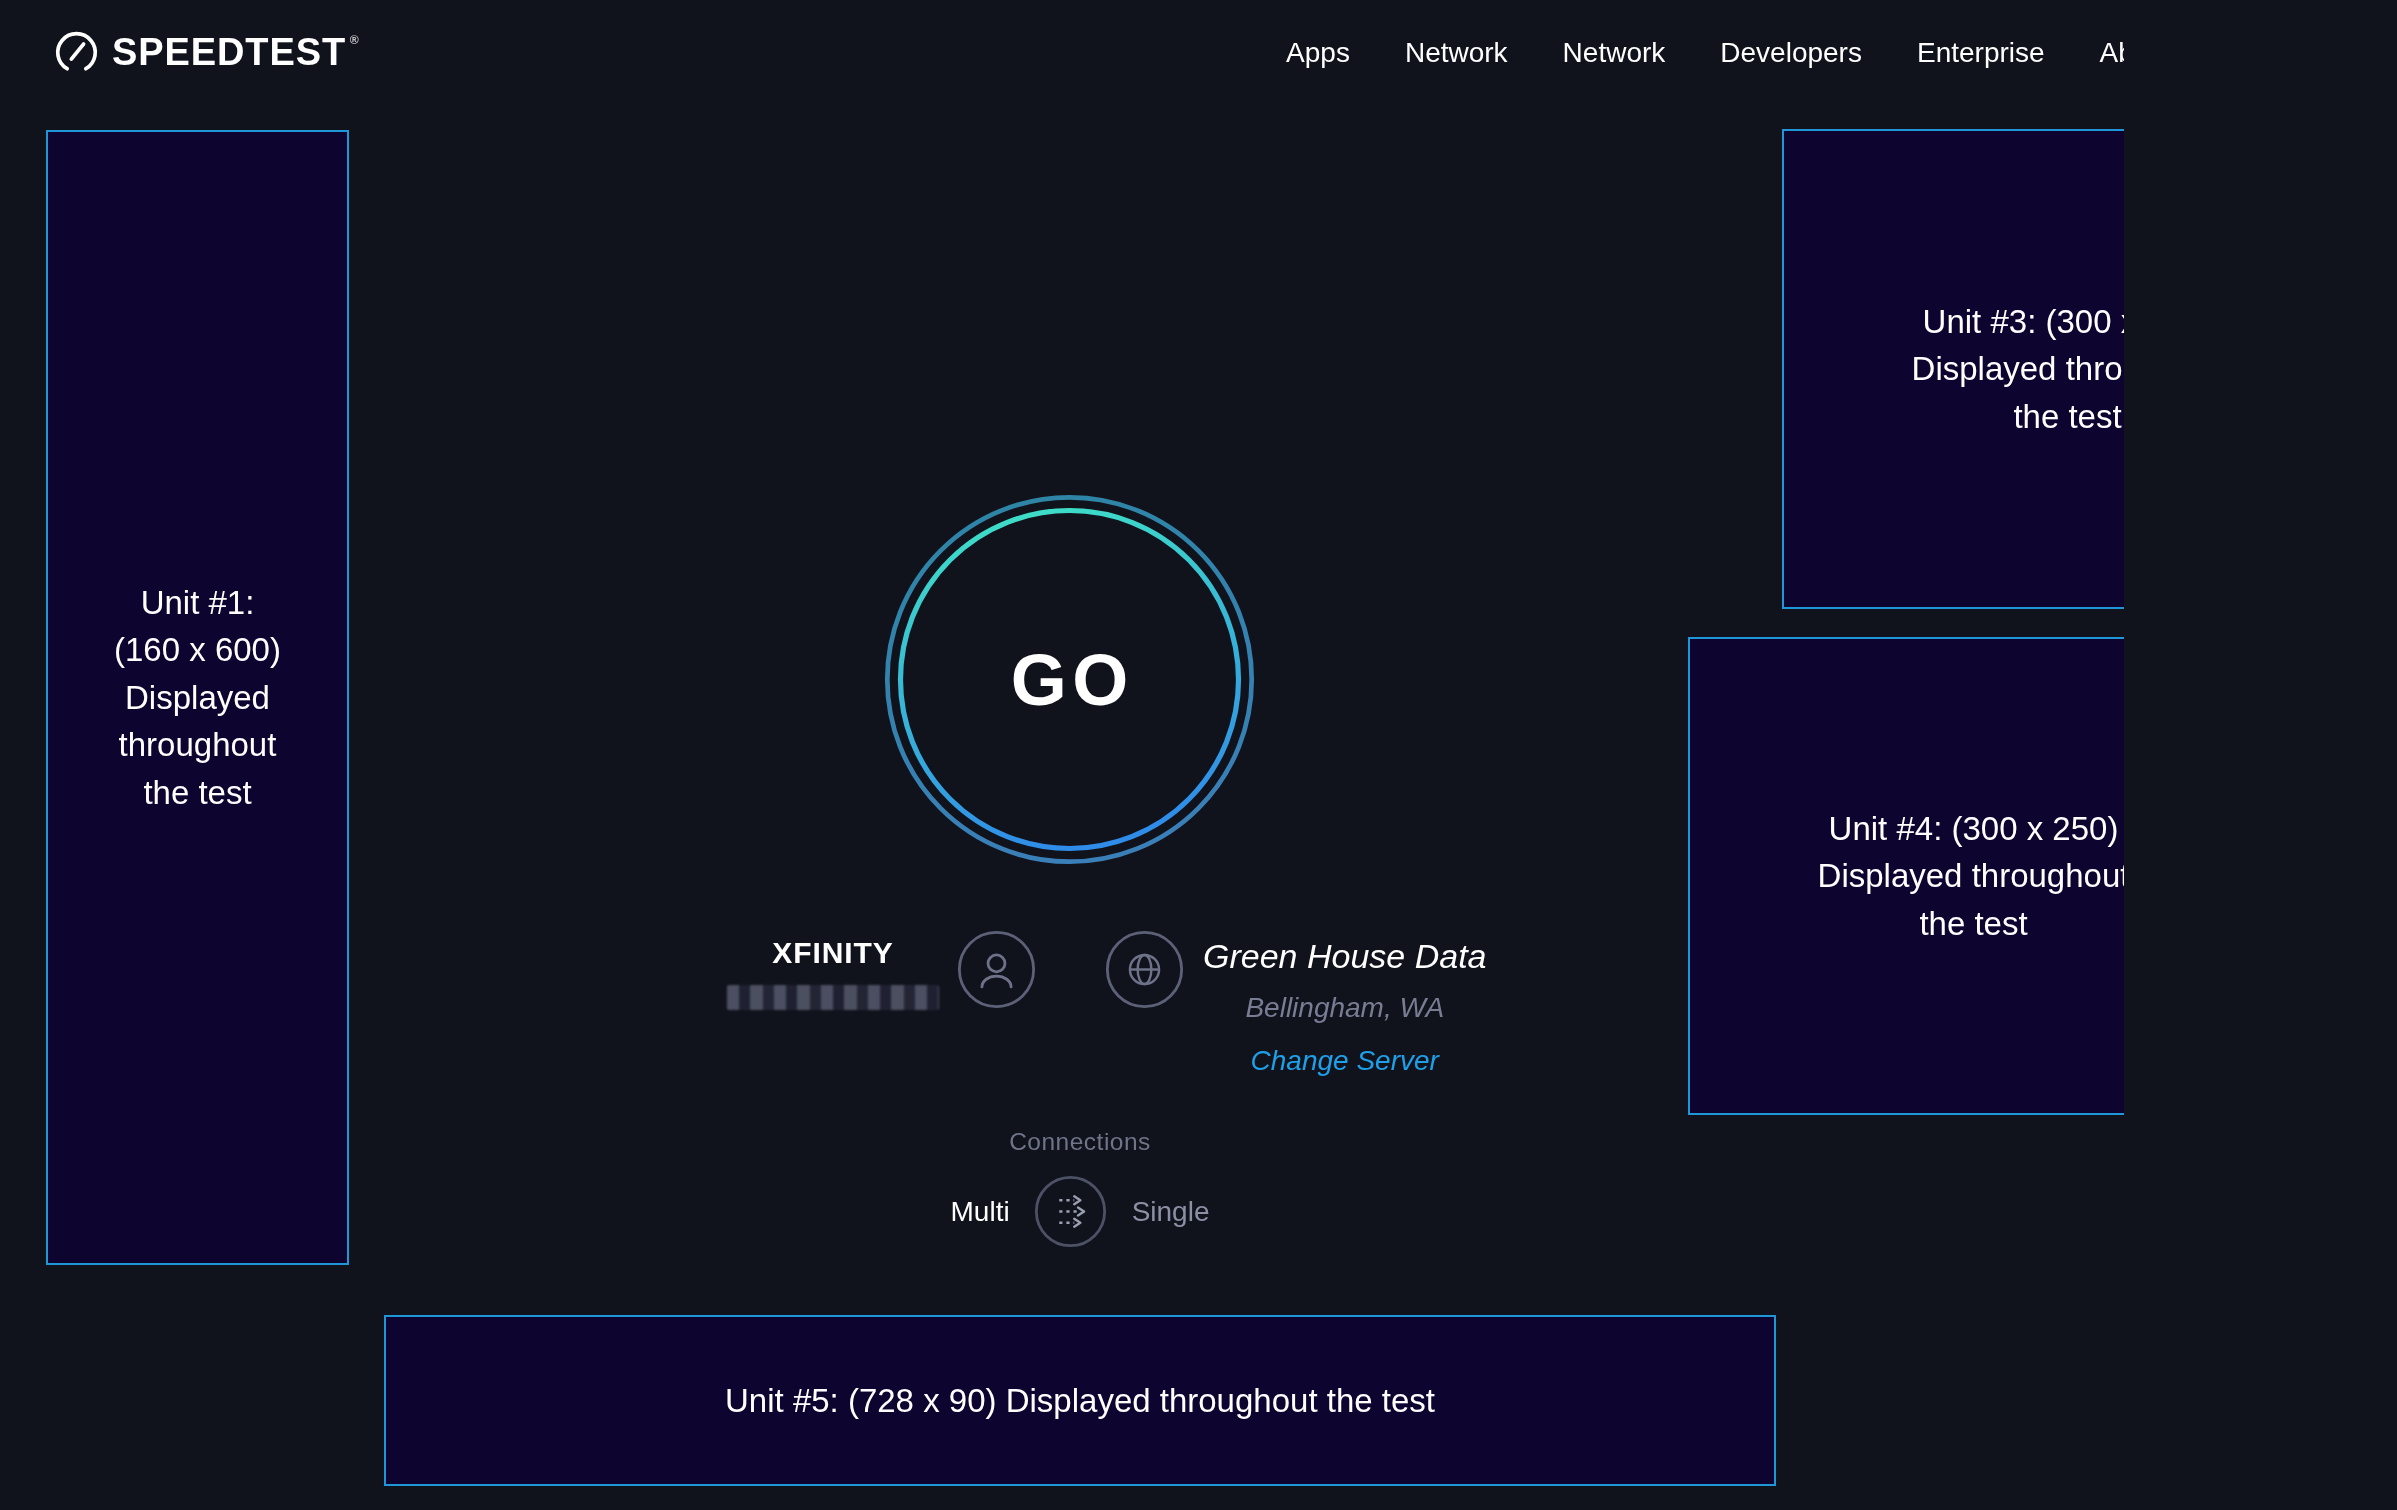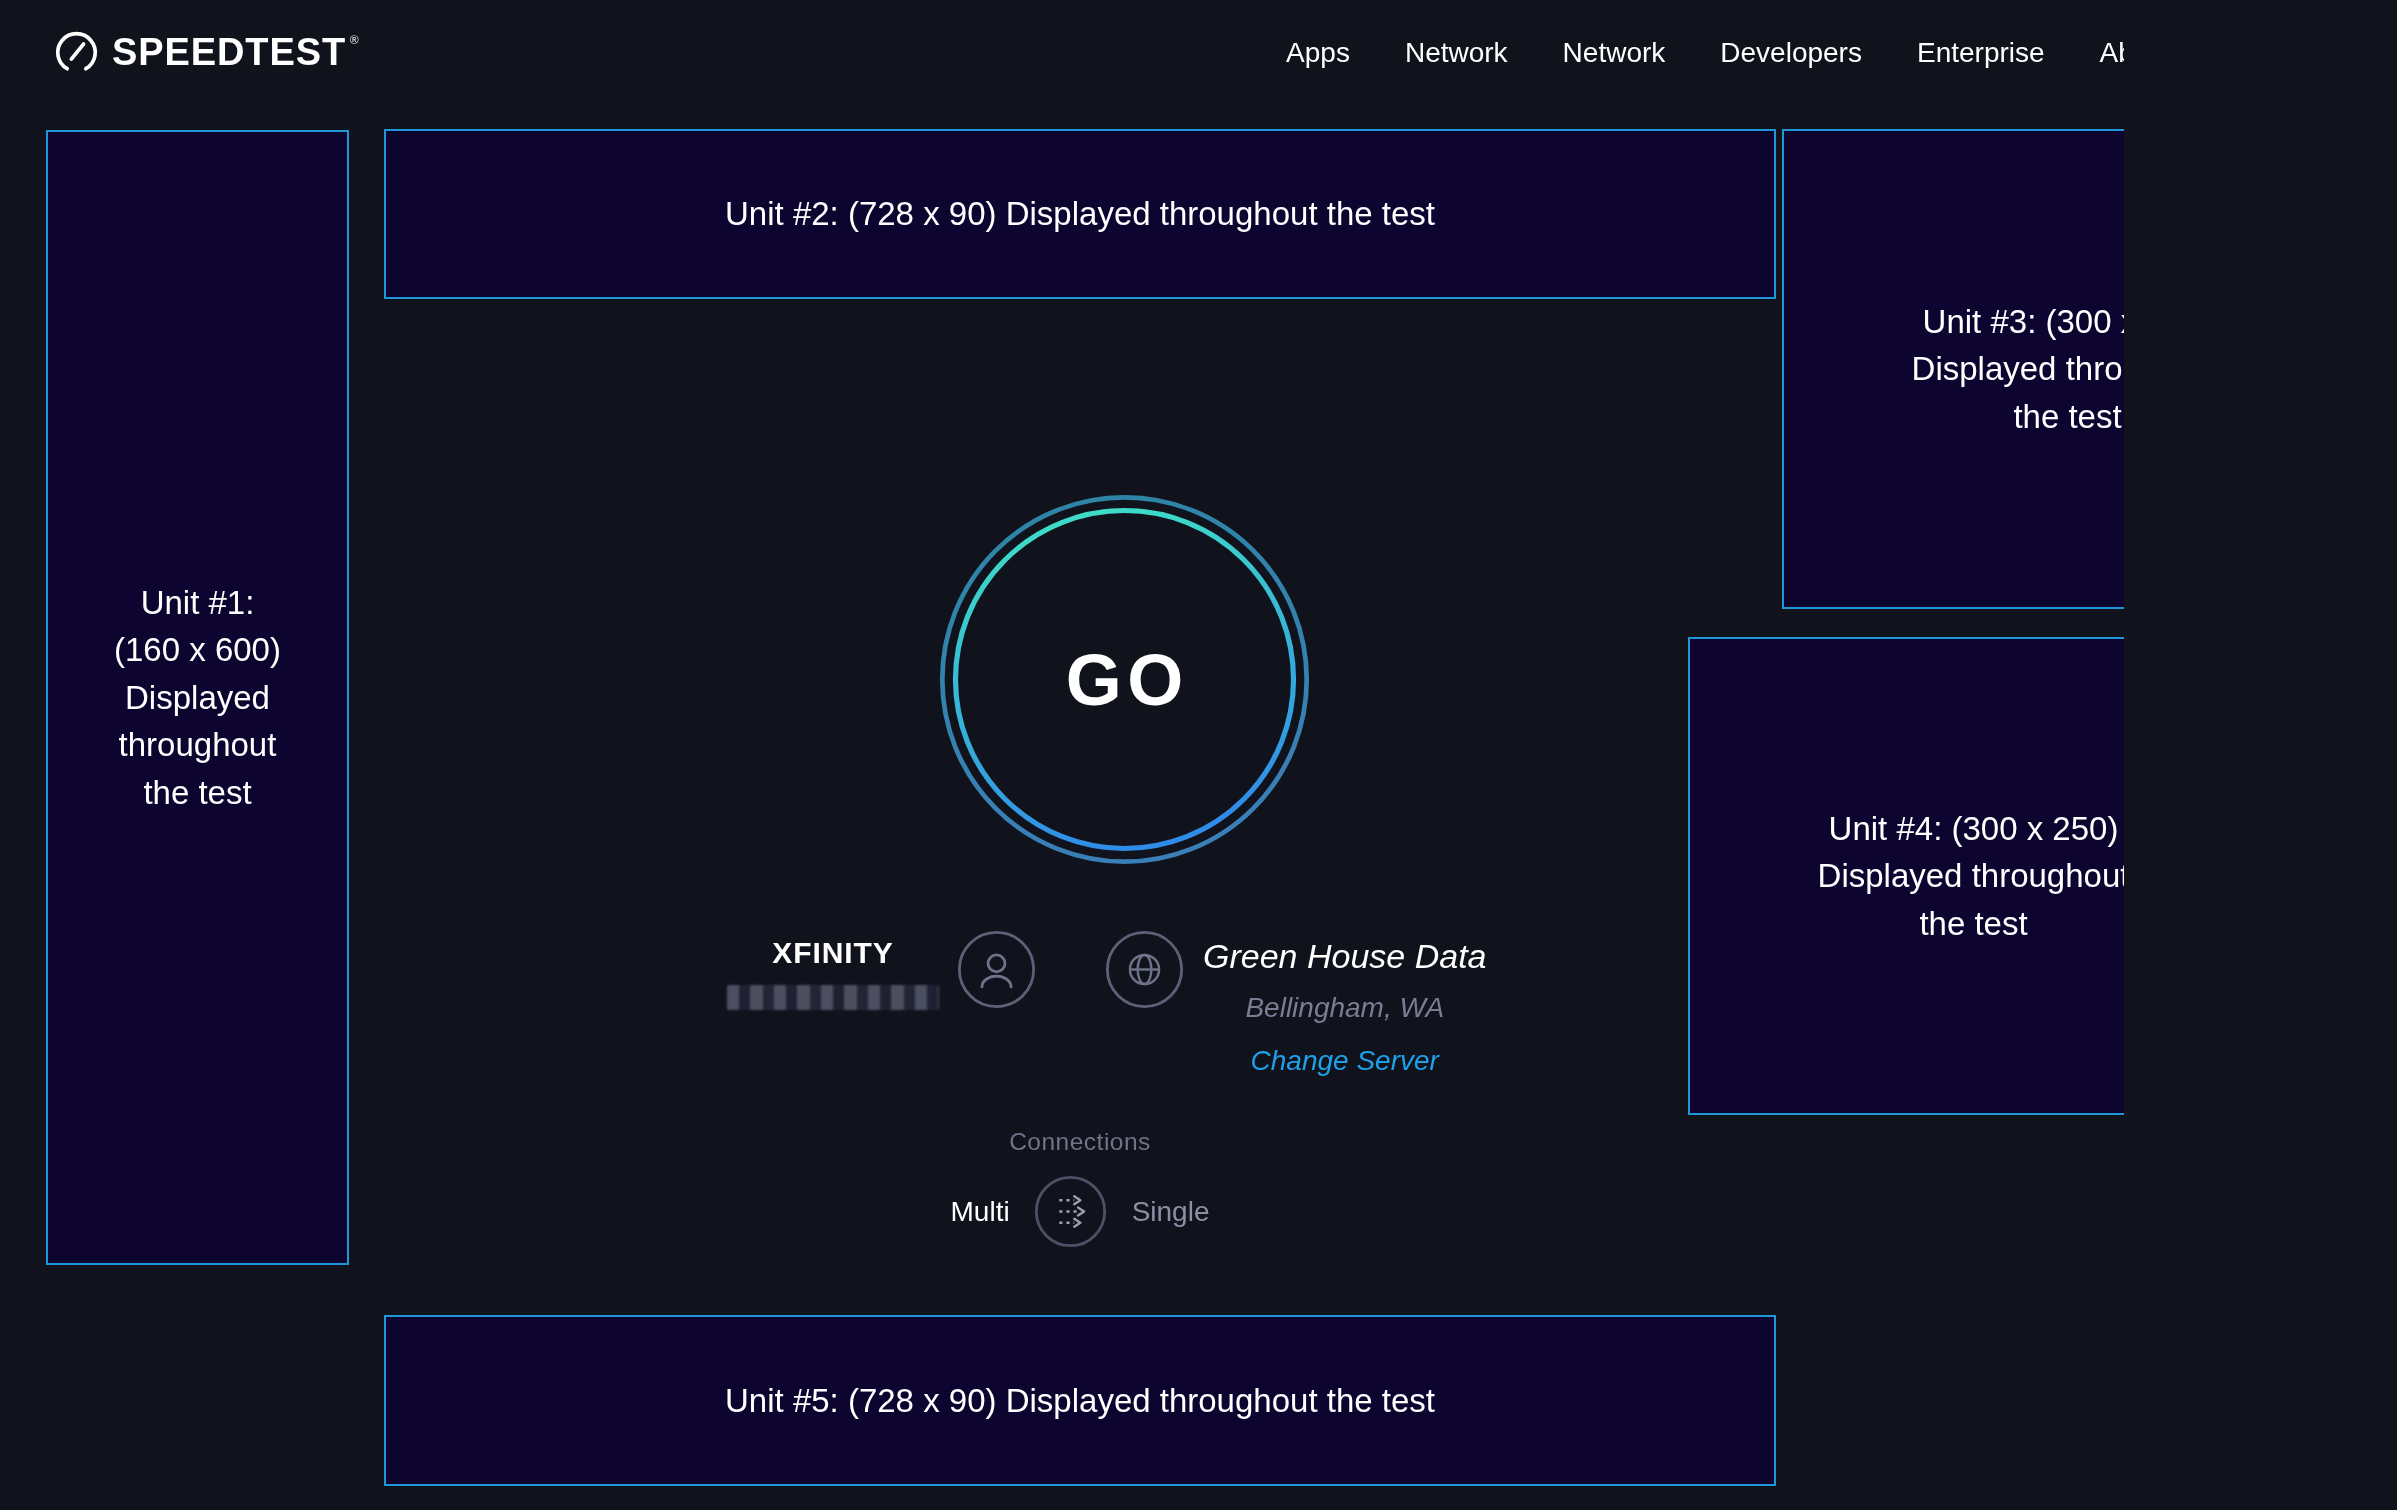--- a/index.html
+++ b/index.html
@@ -23,21 +23,21 @@
   #ad3{left:1782px;top:129px;width:571px;height:480px;}
   #ad4{left:1688px;top:637px;width:571px;height:478px;}
   #ad5{left:384px;top:1299px;width:1392px;height:171px;margin-top:16px;}
 
   
   .tabs{position:absolute;left:384px;top:337px;width:1392px;display:flex;justify-content:center;align-items:center;gap:70px;}
   .tab{display:flex;align-items:center;gap:14px;cursor:pointer;}
   .tab-label{font-size:25.4px;font-weight:700;letter-spacing:2.4px;color:#fff;}
 
   
-  .go-button{position:absolute;left:939px;top:494px;width:371px;height:371px;border-radius:50%;cursor:pointer;text-align:right;}
+  .go-button{position:absolute;left:884px;top:494px;width:371px;height:371px;border-radius:50%;cursor:pointer;text-align:right;}
   .go-button svg{position:absolute;left:0;top:0;}
   .go-label{position:absolute;left:0;top:0;width:100%;height:100%;display:flex;align-items:center;justify-content:center;font-size:72px;font-weight:700;letter-spacing:5.6px;color:#fff;padding-left:5.6px;box-sizing:border-box;}
 
   
   .isp-block{position:absolute;left:716px;top:936px;width:234px;text-align:center;}
   .isp-name{font-size:30px;font-weight:700;letter-spacing:0.9px;color:#fff;}
   .redacted-ip{display:inline-block;margin-top:15px;width:212px;height:25.4px;border-radius:1.9px;
     background:repeating-linear-gradient(90deg,rgba(125,130,155,.55) 0 12.2px,rgba(60,65,92,.35) 12.2px 22.6px,rgba(150,155,178,.45) 22.6px 36px,rgba(80,85,112,.3) 36px 47px);
     filter:blur(1.1px);}
   .round-icon{position:absolute;width:79px;height:79px;}
@@ -88,23 +88,20 @@
       </span>
     </div>
   </div>
 
   <div class="ad" id="ad1">
     <span class="ad-label">Unit #1:
 (160 x 600)
 Displayed
 throughout
 the test</span>
-  </div>
-  <div class="ad" id="ad2">
-    <span class="ad-label">Unit #2: (728 x 90) Displayed throughout the test</span>
   </div>
   <div class="ad" id="ad3">
     <span class="ad-label">Unit #3: (300 x 250)
 Displayed throughout
 the test</span>
   </div>
   <div class="ad" id="ad4">
     <span class="ad-label">Unit #4: (300 x 250)
 Displayed throughout
 the test</span>

